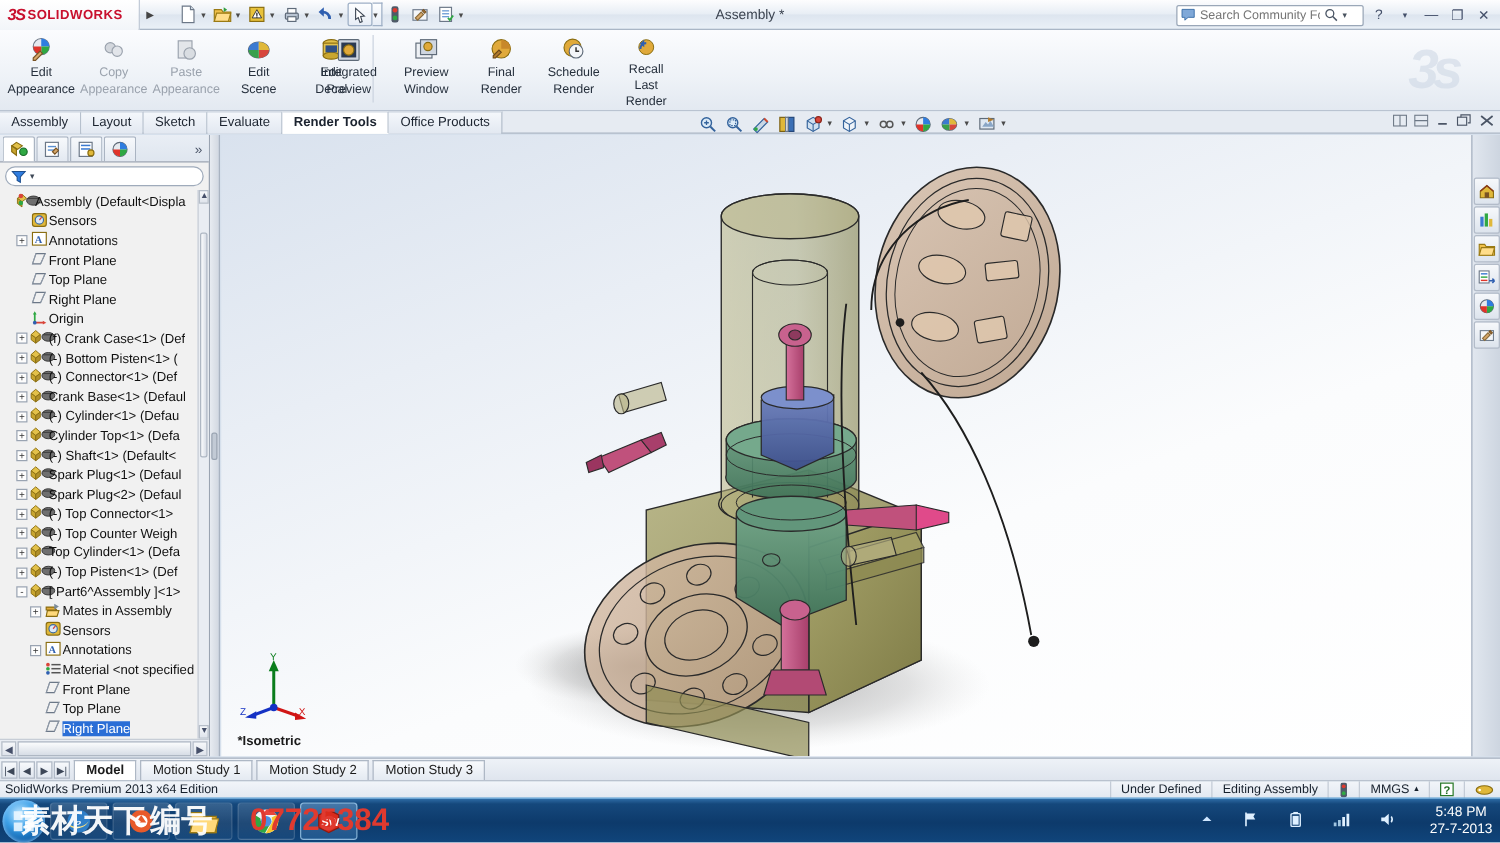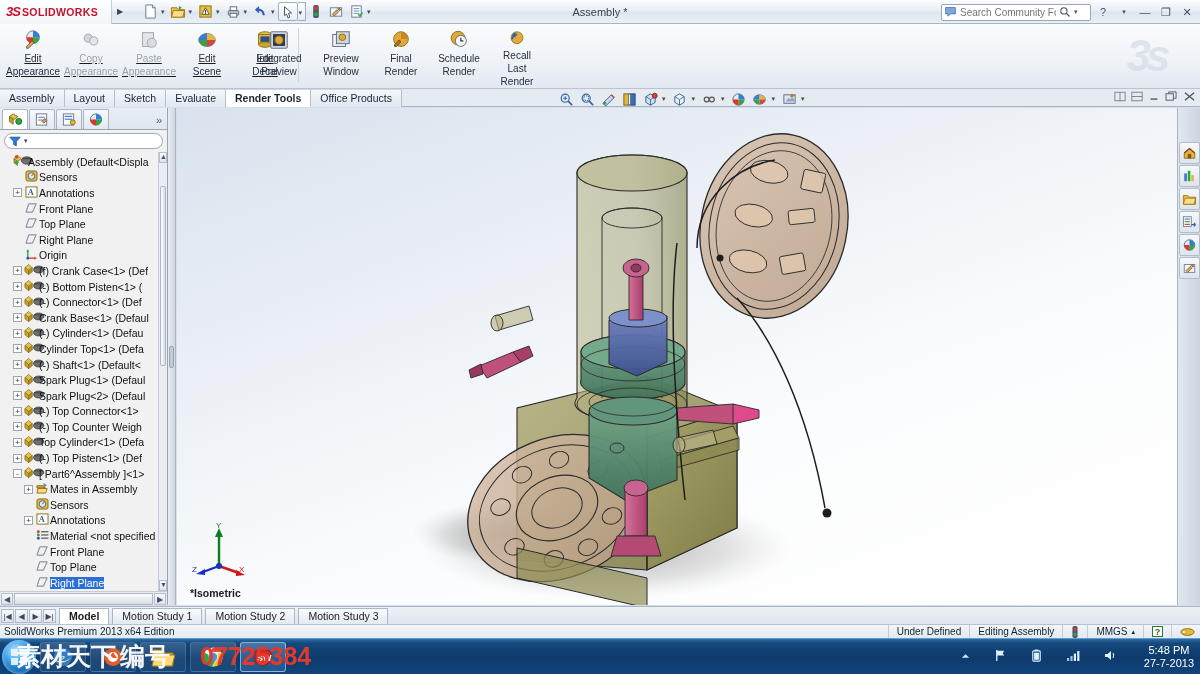--- a/index.html
+++ b/index.html
@@ -342,21 +342,21 @@
       <span class="wbtn" style="font-size:7px">▾</span>
       <span class="wbtn">—</span>
       <span class="wbtn">❐</span>
       <span class="wbtn">✕</span>
     </div>
   </div>
 
   <div class="ribbon">
     <div class="ribbon-watermark">3s</div>
 
-    <div class="rgroup" style="left:4px;text-decoration:underline;">
+    <div class="rgroup" style="left:4px;">
 
       <div class="rbtn">
         <svg width="22" height="22" viewBox="0 0 24 24">
           <circle cx="12" cy="9" r="7" fill="#e6e9ee" stroke="#6d7886"></circle>
           <path d="M12 2a7 7 0 017 7h-7z" fill="#2f7de0"></path>
             <path d="M12 9h7a7 7 0 01-7 7z" fill="#2fa843"></path>
           <path d="M12 16a7 7 0 01-7-7h7z" fill="#e0342a"></path>
           <path d="M5 19l6-6 2 2-6 6H5z" fill="#d6a76a" stroke="#7a5424"></path>
         </svg>
         <span class="lbl">Edit</span>

